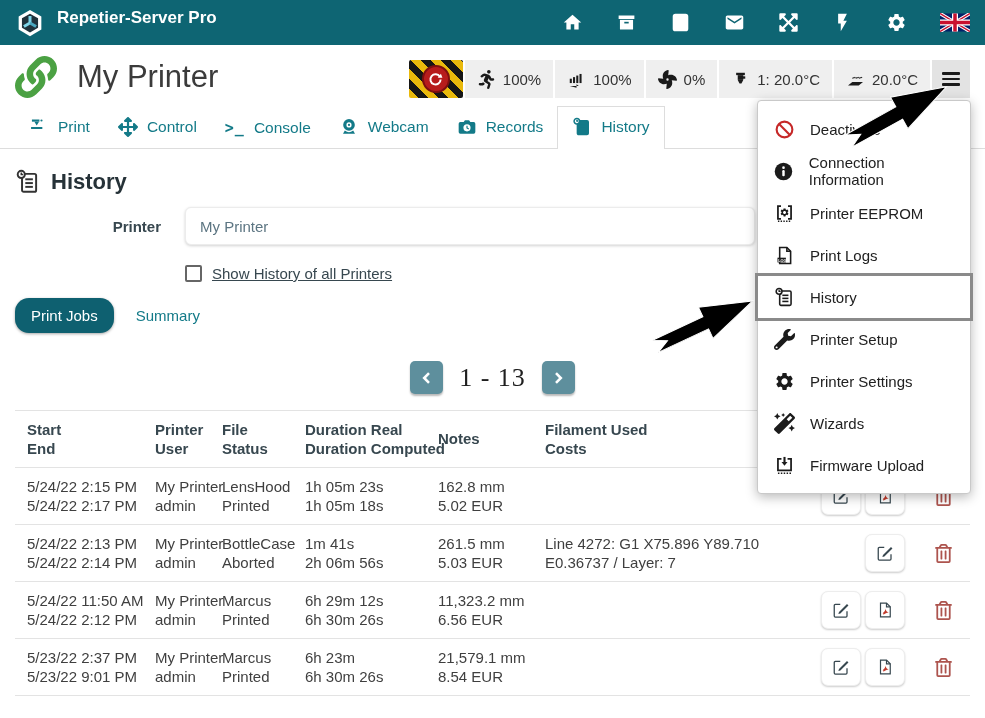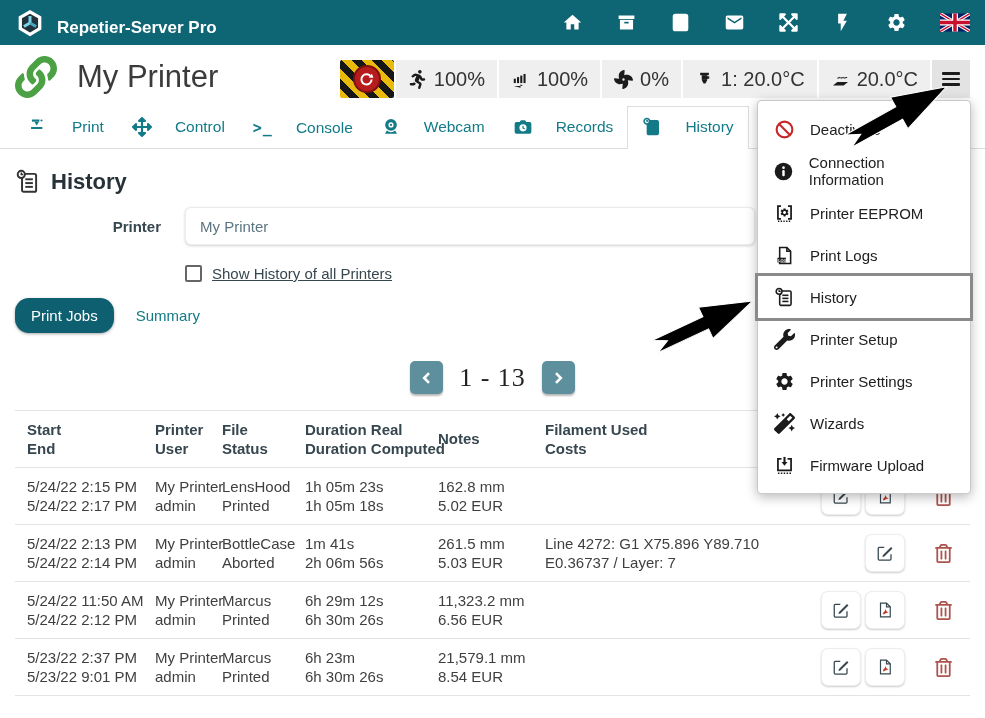--- a/index.html
+++ b/index.html
@@ -3,47 +3,47 @@
 <meta charset="utf-8">
 <style>
   * { margin:0; padding:0; box-sizing:border-box; }
   html,body { background:#fff; }
   #app {
     position:relative; width:985px; height:718px; overflow:hidden;
     background:#fff; font-family:"Liberation Sans", sans-serif; color:#3d3d3d;
   }
   
   .navbar { height:45px; background:#0e6573; display:flex; align-items:center; padding:0 15px; }
-  .brand { display:flex; align-items:flex-end; gap:12px; }
+  .brand { display:flex; align-items:flex-start; gap:12px; }
   .brand-logo { width:30px; height:30px; }
   .brand-name { color:#fff; font-size:17px; font-weight:bold; }
   .nav-icons { margin-left:auto; display:flex; align-items:center; gap:33px; }
   .nav-icons .nicon { width:21px; height:21px; fill:#fff; display:block; cursor:pointer; }
   .nav-icons .flag { width:30px; height:19px; }
   
   .title-row { display:flex; align-items:center; padding:14px 15px 10px 15px; height:60px; }
   .chain-icon { width:42px; height:42px; fill:#4ba143; }
   .page-title { margin-left:20px; font-size:31px; font-weight:500; color:#3b3b3b; }
   
   .statusbar { position:absolute; top:60px; right:15px; display:flex; height:38px; z-index:10; }
   .estop { width:54px; background:repeating-linear-gradient(45deg,#e9b90c 0 7px,#161616 7px 14px);
            display:flex; align-items:center; justify-content:center; border-radius:2px; cursor:pointer; }
   .estop-circle { width:28px; height:28px; border-radius:50%; background:#b71c1c; border:2px solid #7d0f0f;
                   display:flex; align-items:center; justify-content:center; }
   .estop-circle svg { width:17px; height:17px; }
   .seg-group { display:flex; background:#efefef; }
   .seg { display:flex; align-items:center; gap:7px; padding:0 12px; border-left:2px solid #fff;
-         font-size:20px; color:#333; white-space:nowrap; }
+         font-size:15px; color:#333; white-space:nowrap; }
   .seg svg { width:19px; height:19px; fill:#1b1b1b; }
   .menu-btn { width:40px; background:#e3e3e3; border-left:2px solid #fff; display:flex;
               align-items:center; justify-content:center; flex-direction:column; gap:3px; cursor:pointer; }
   .menu-btn i { display:block; width:18px; height:2.6px; background:#1b1b1b; border-radius:1px; }
   
   .tabbar { border-bottom:1px solid #ddd; padding:0 15px; display:flex; align-items:flex-end; height:44px; }
-  .tab { display:flex; align-items:center; gap:23px; padding:10px 14px 11px 14px; color:#137a88;
+  .tab { display:flex; align-items:center; gap:9px; padding:10px 14px 11px 14px; color:#137a88;
          font-size:15.5px; cursor:pointer; }
   .tab svg { width:20px; height:20px; fill:currentColor; }
   .tab .console-glyph { font-family:"DejaVu Sans Mono", monospace; font-weight:bold; font-size:15px; letter-spacing:1px; }
   .tab.active { background:#fff; border:1px solid #ddd; border-bottom:none; margin-bottom:-1px; padding-bottom:12px; }
   
   .content { padding:0 15px; }
   .section-head { margin-top:20px; display:flex; align-items:center; gap:10px; font-size:22px;
                   font-weight:bold; color:#263238; }
   .section-head svg { width:26px; height:26px; color:#333; }
   .form-row { margin-top:12px; display:flex; align-items:center; }

